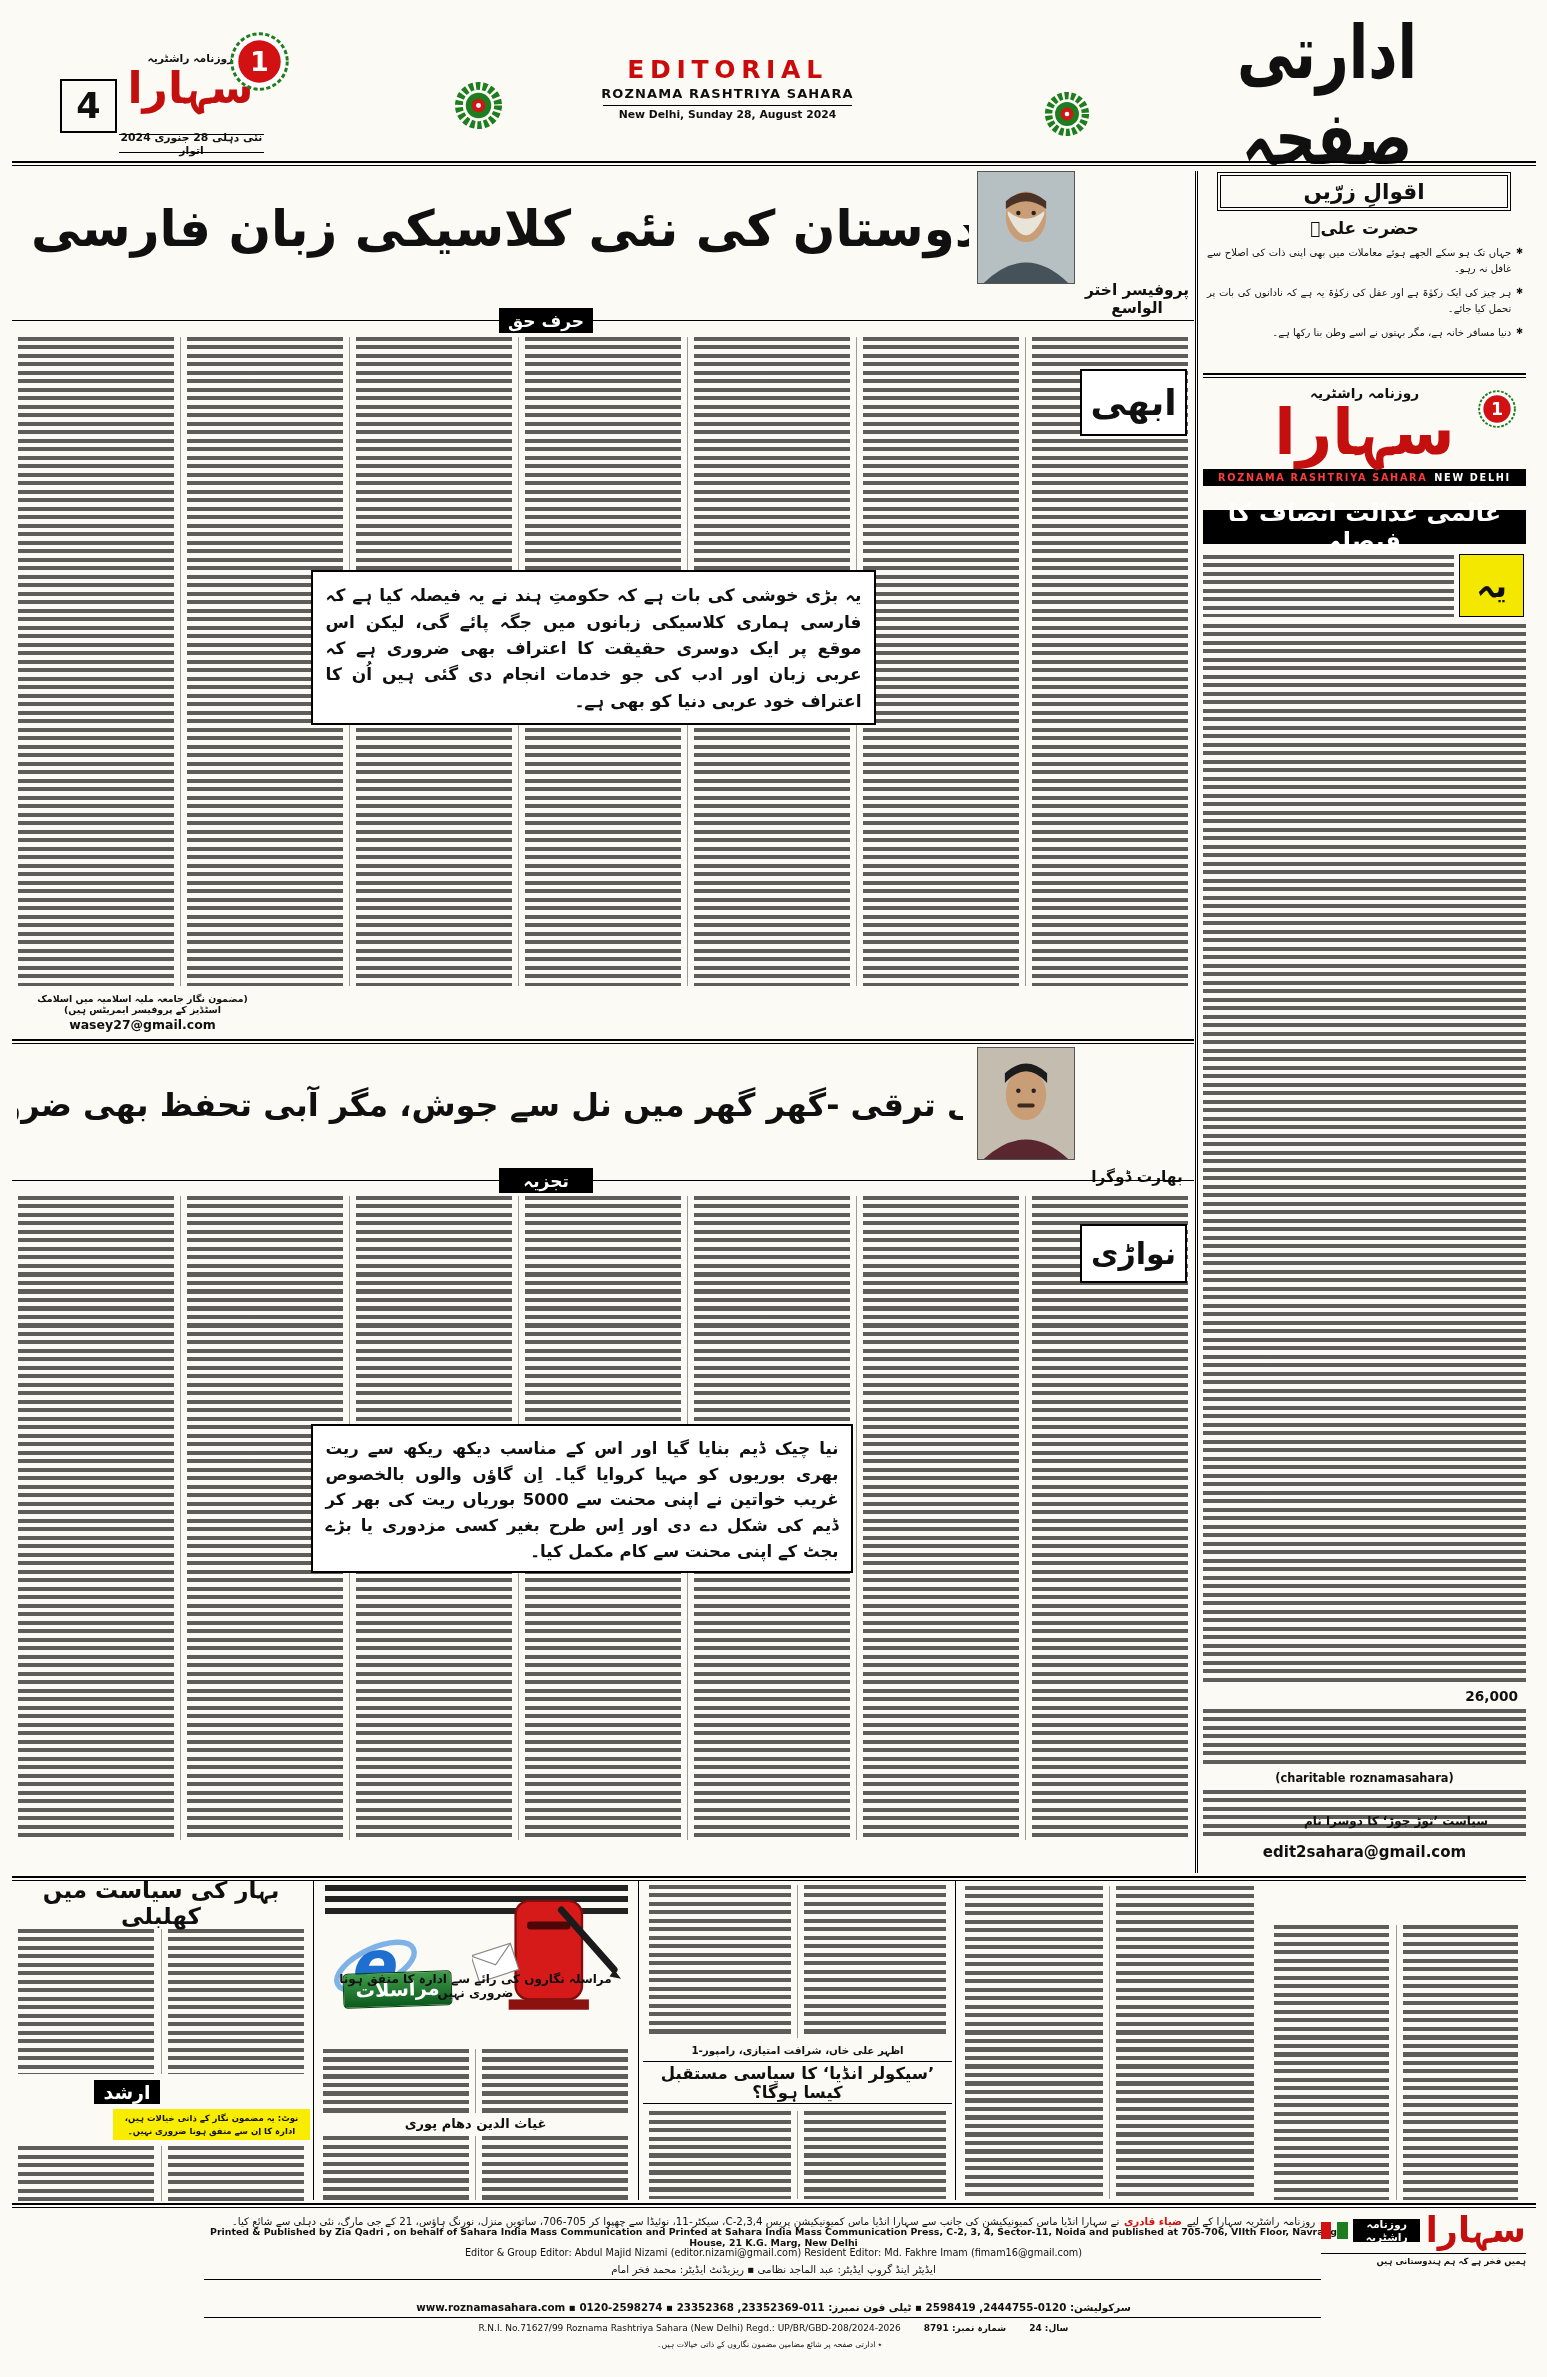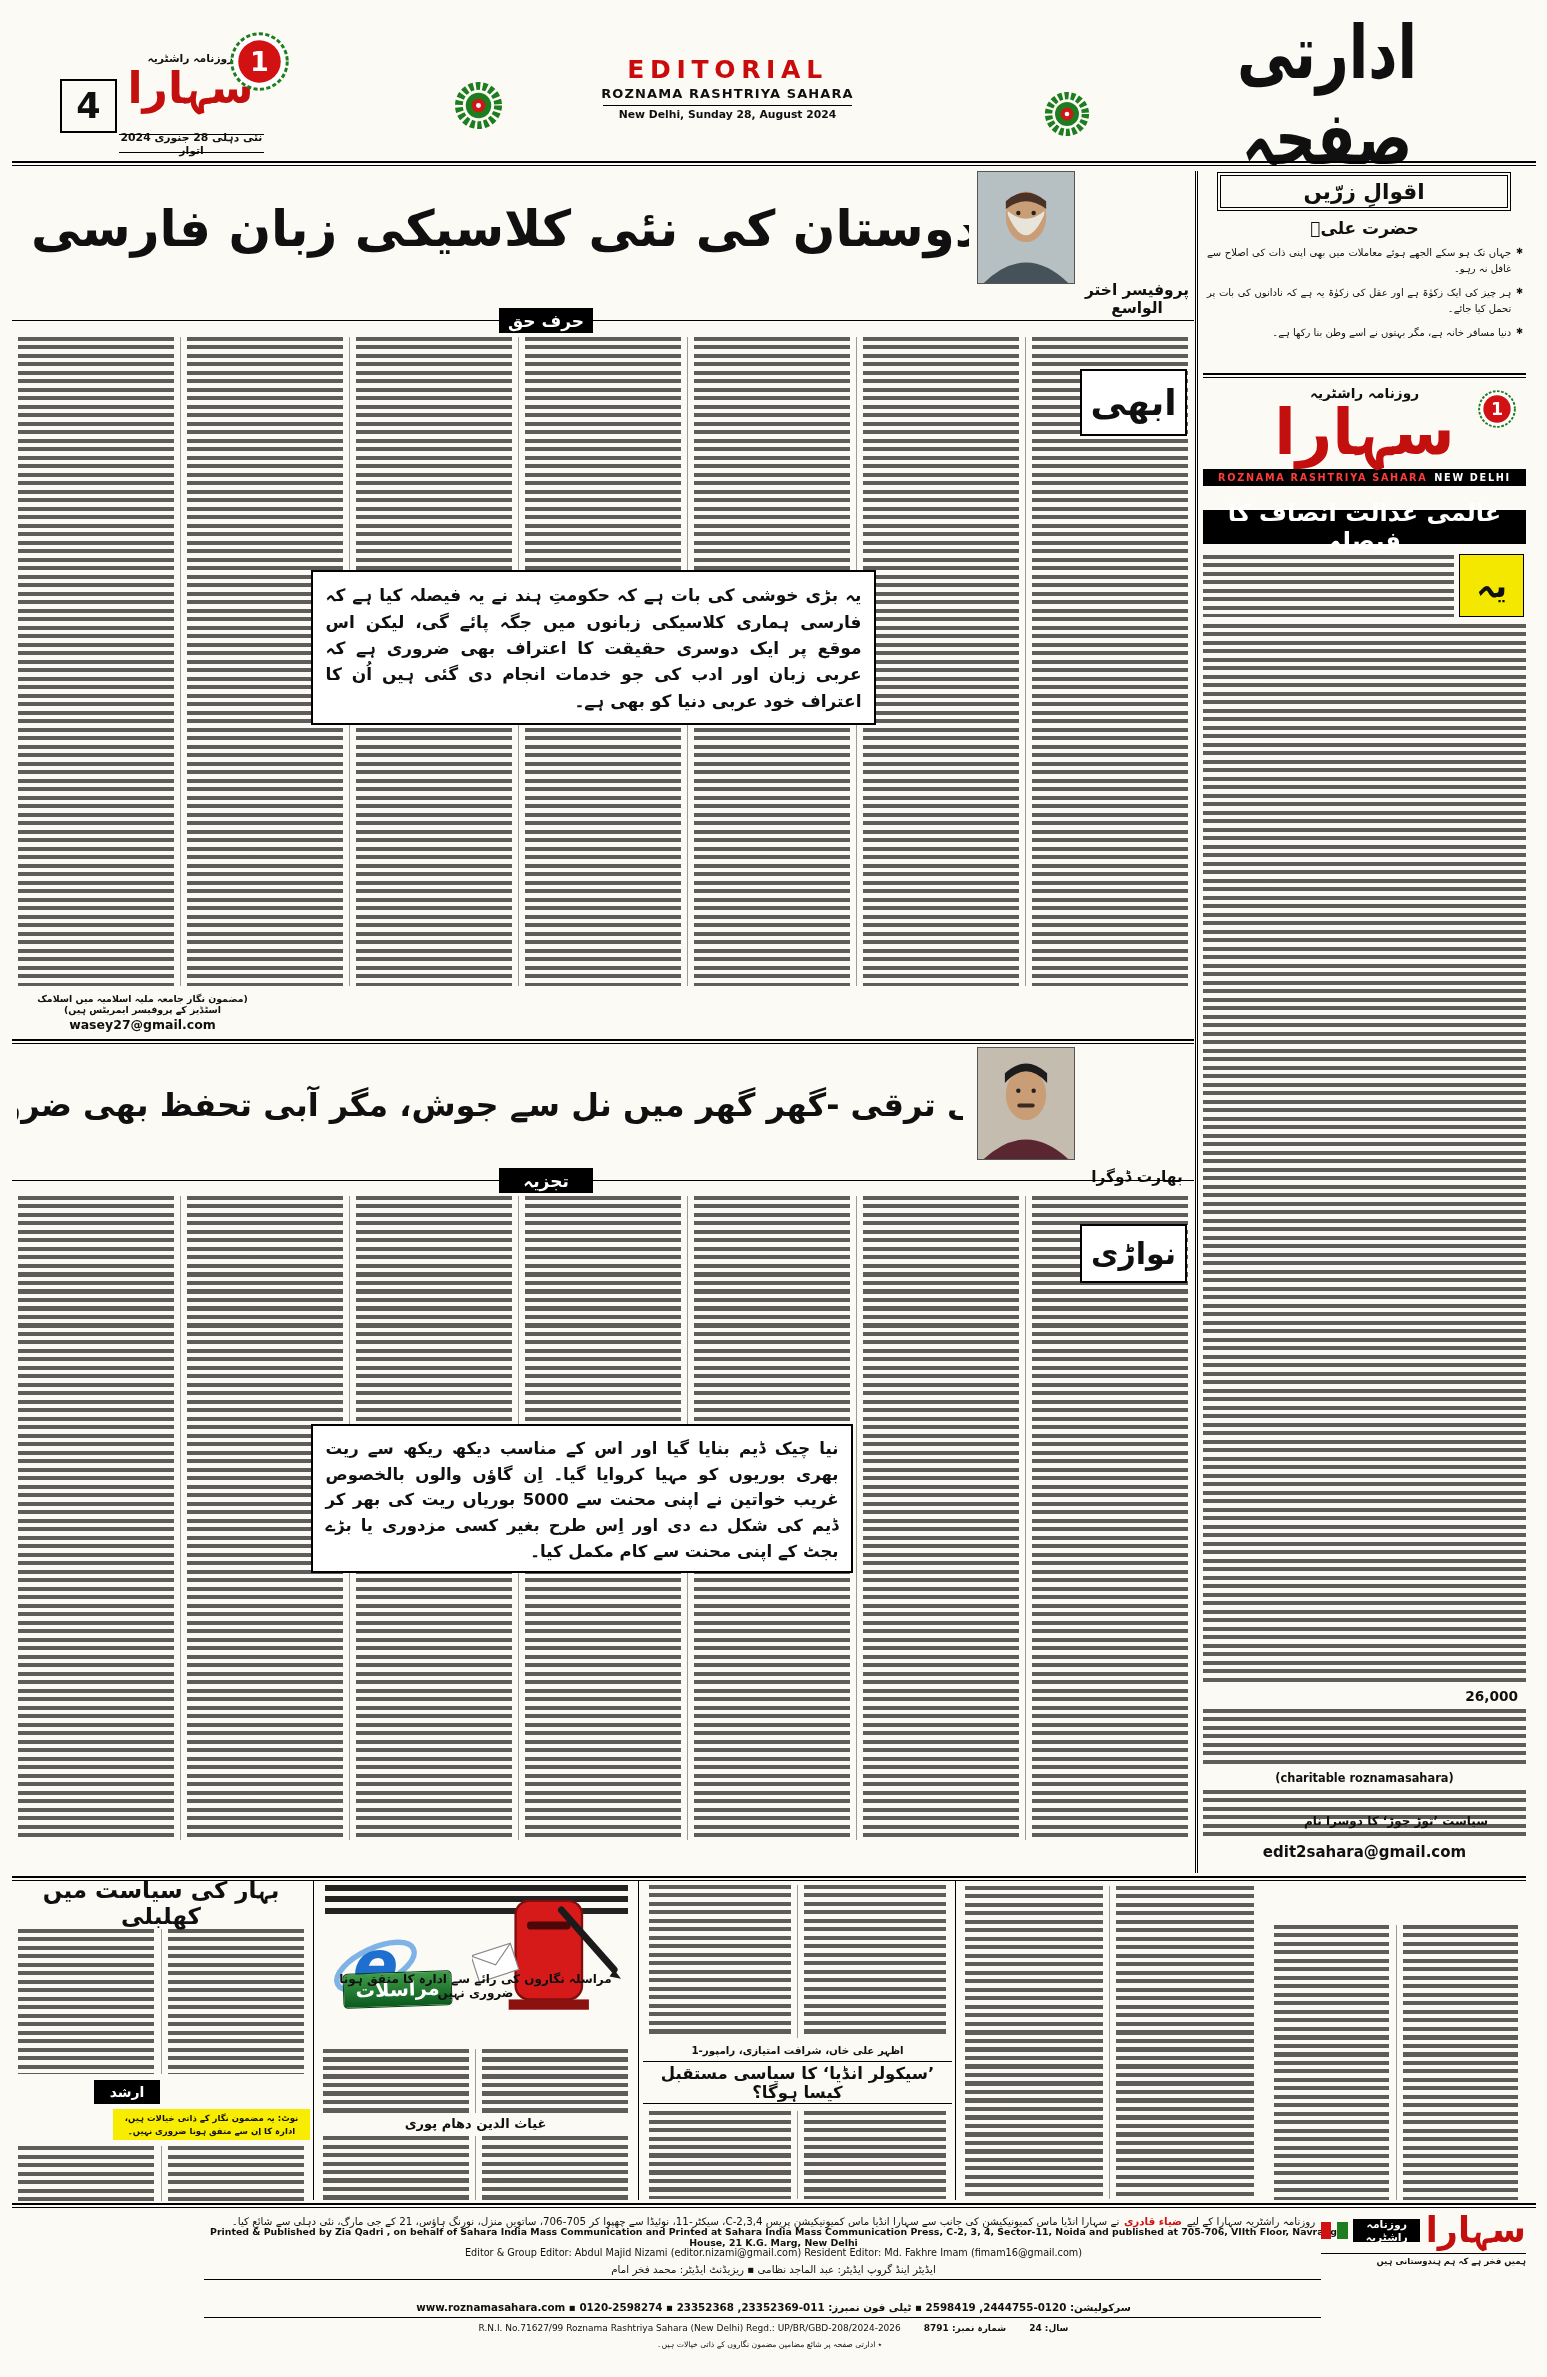--- a/index.html
+++ b/index.html
@@ -196,21 +196,21 @@
 
   <div class="abs vr" style="left:313px;top:1881px;height:319px;"></div>
   <div class="abs vr" style="left:638px;top:1881px;height:319px;"></div>
   <div class="abs vr" style="left:955px;top:1881px;height:319px;"></div>
 
   <div class="abs ctr b ur" style="left:12px;top:1886px;width:298px;height:33px;font-size:23px;">بہار کی سیاست میں کھلبلی</div>
   <div class="abs cols" style="left:12px;top:1929px;width:298px;height:145px;">
     <div class="tx"></div>
     <div class="tx"></div>
   </div>
-  <div class="abs ctr chip b ur" style="left:94px;top:2080px;width:66px;height:24px;font-size:14px;">ارشد</div>
+  <div class="abs ctr chip b ur" style="left:94px;top:2080px;width:66px;height:24px;font-size:19px;">ارشد</div>
   <div class="abs ur ctr" style="left:113px;top:2109px;width:197px;height:31px;background:#f8ec00;flex-direction:column;font-size:8.5px;font-weight:bold;line-height:1.5;">
     <div>نوٹ: یہ مضمون نگار کے ذاتی خیالات ہیں،</div>
     <div>ادارہ کا اِن سے متفق ہونا ضروری نہیں۔</div>
   </div>
   <div class="abs cols" style="left:12px;top:2146px;width:298px;height:55px;">
     <div class="tx"></div>
     <div class="tx"></div>
   </div>
 
   <div class="abs txb" style="left:325px;top:1885px;width:303px;height:32px;"></div>

